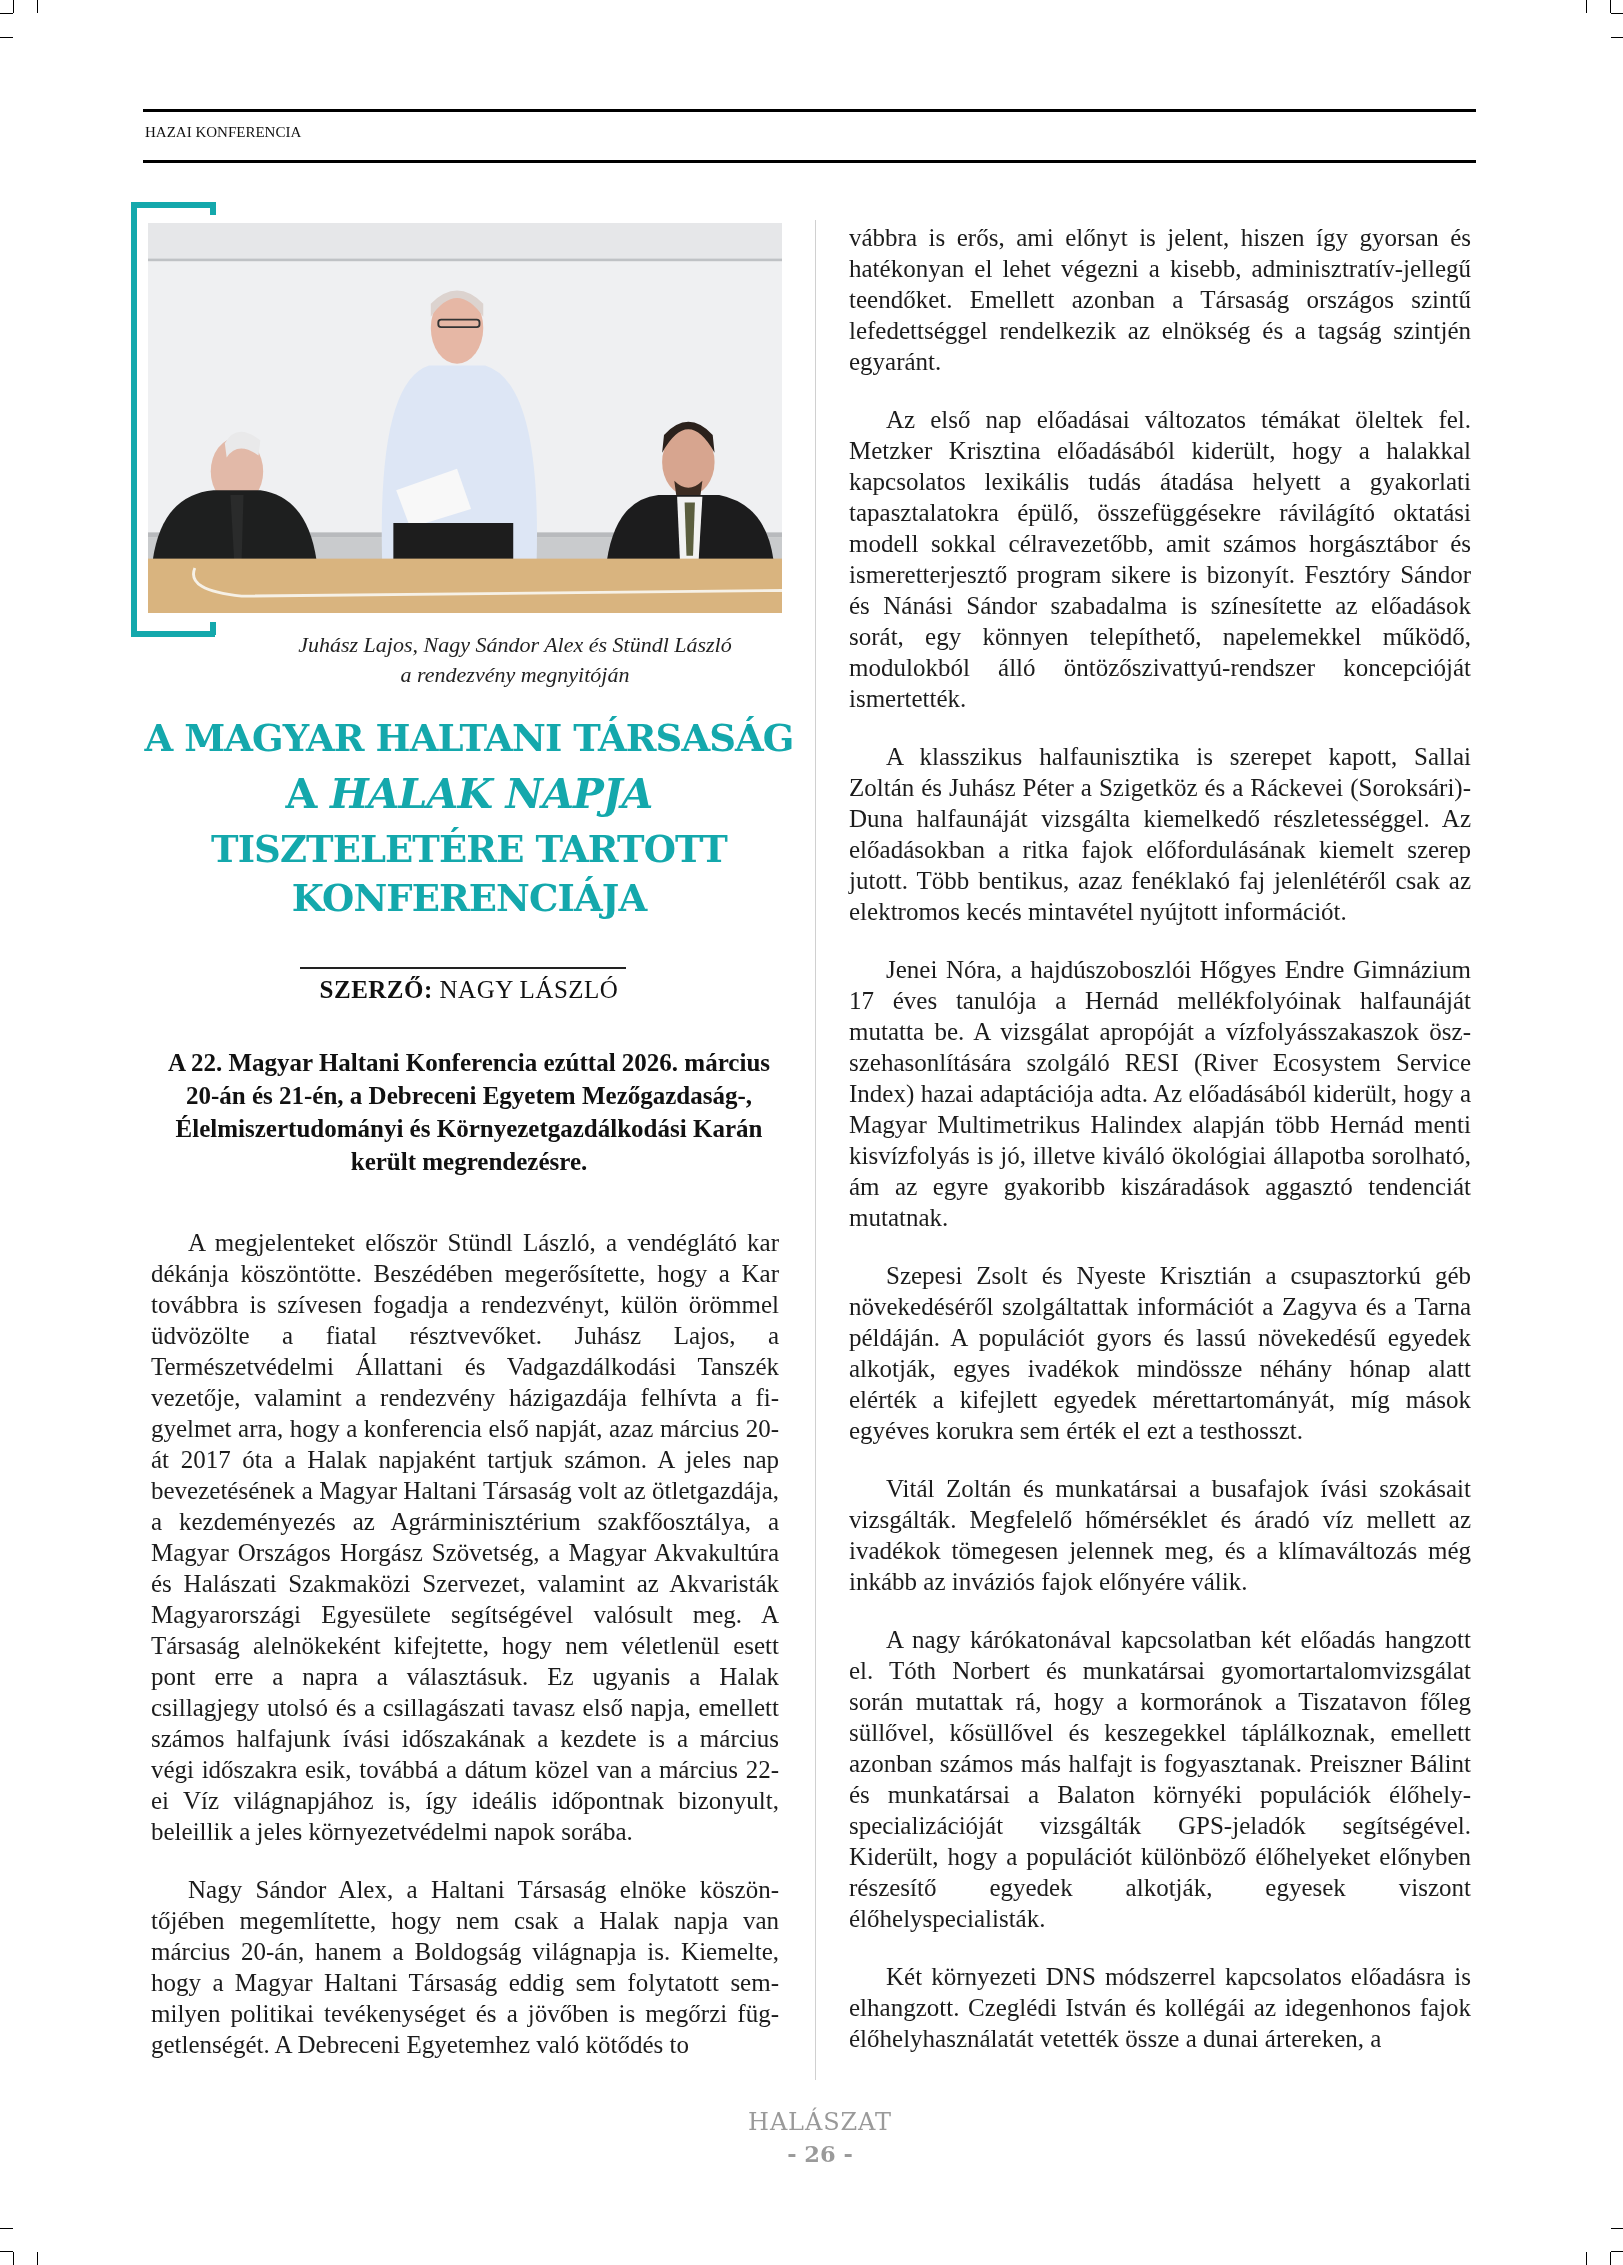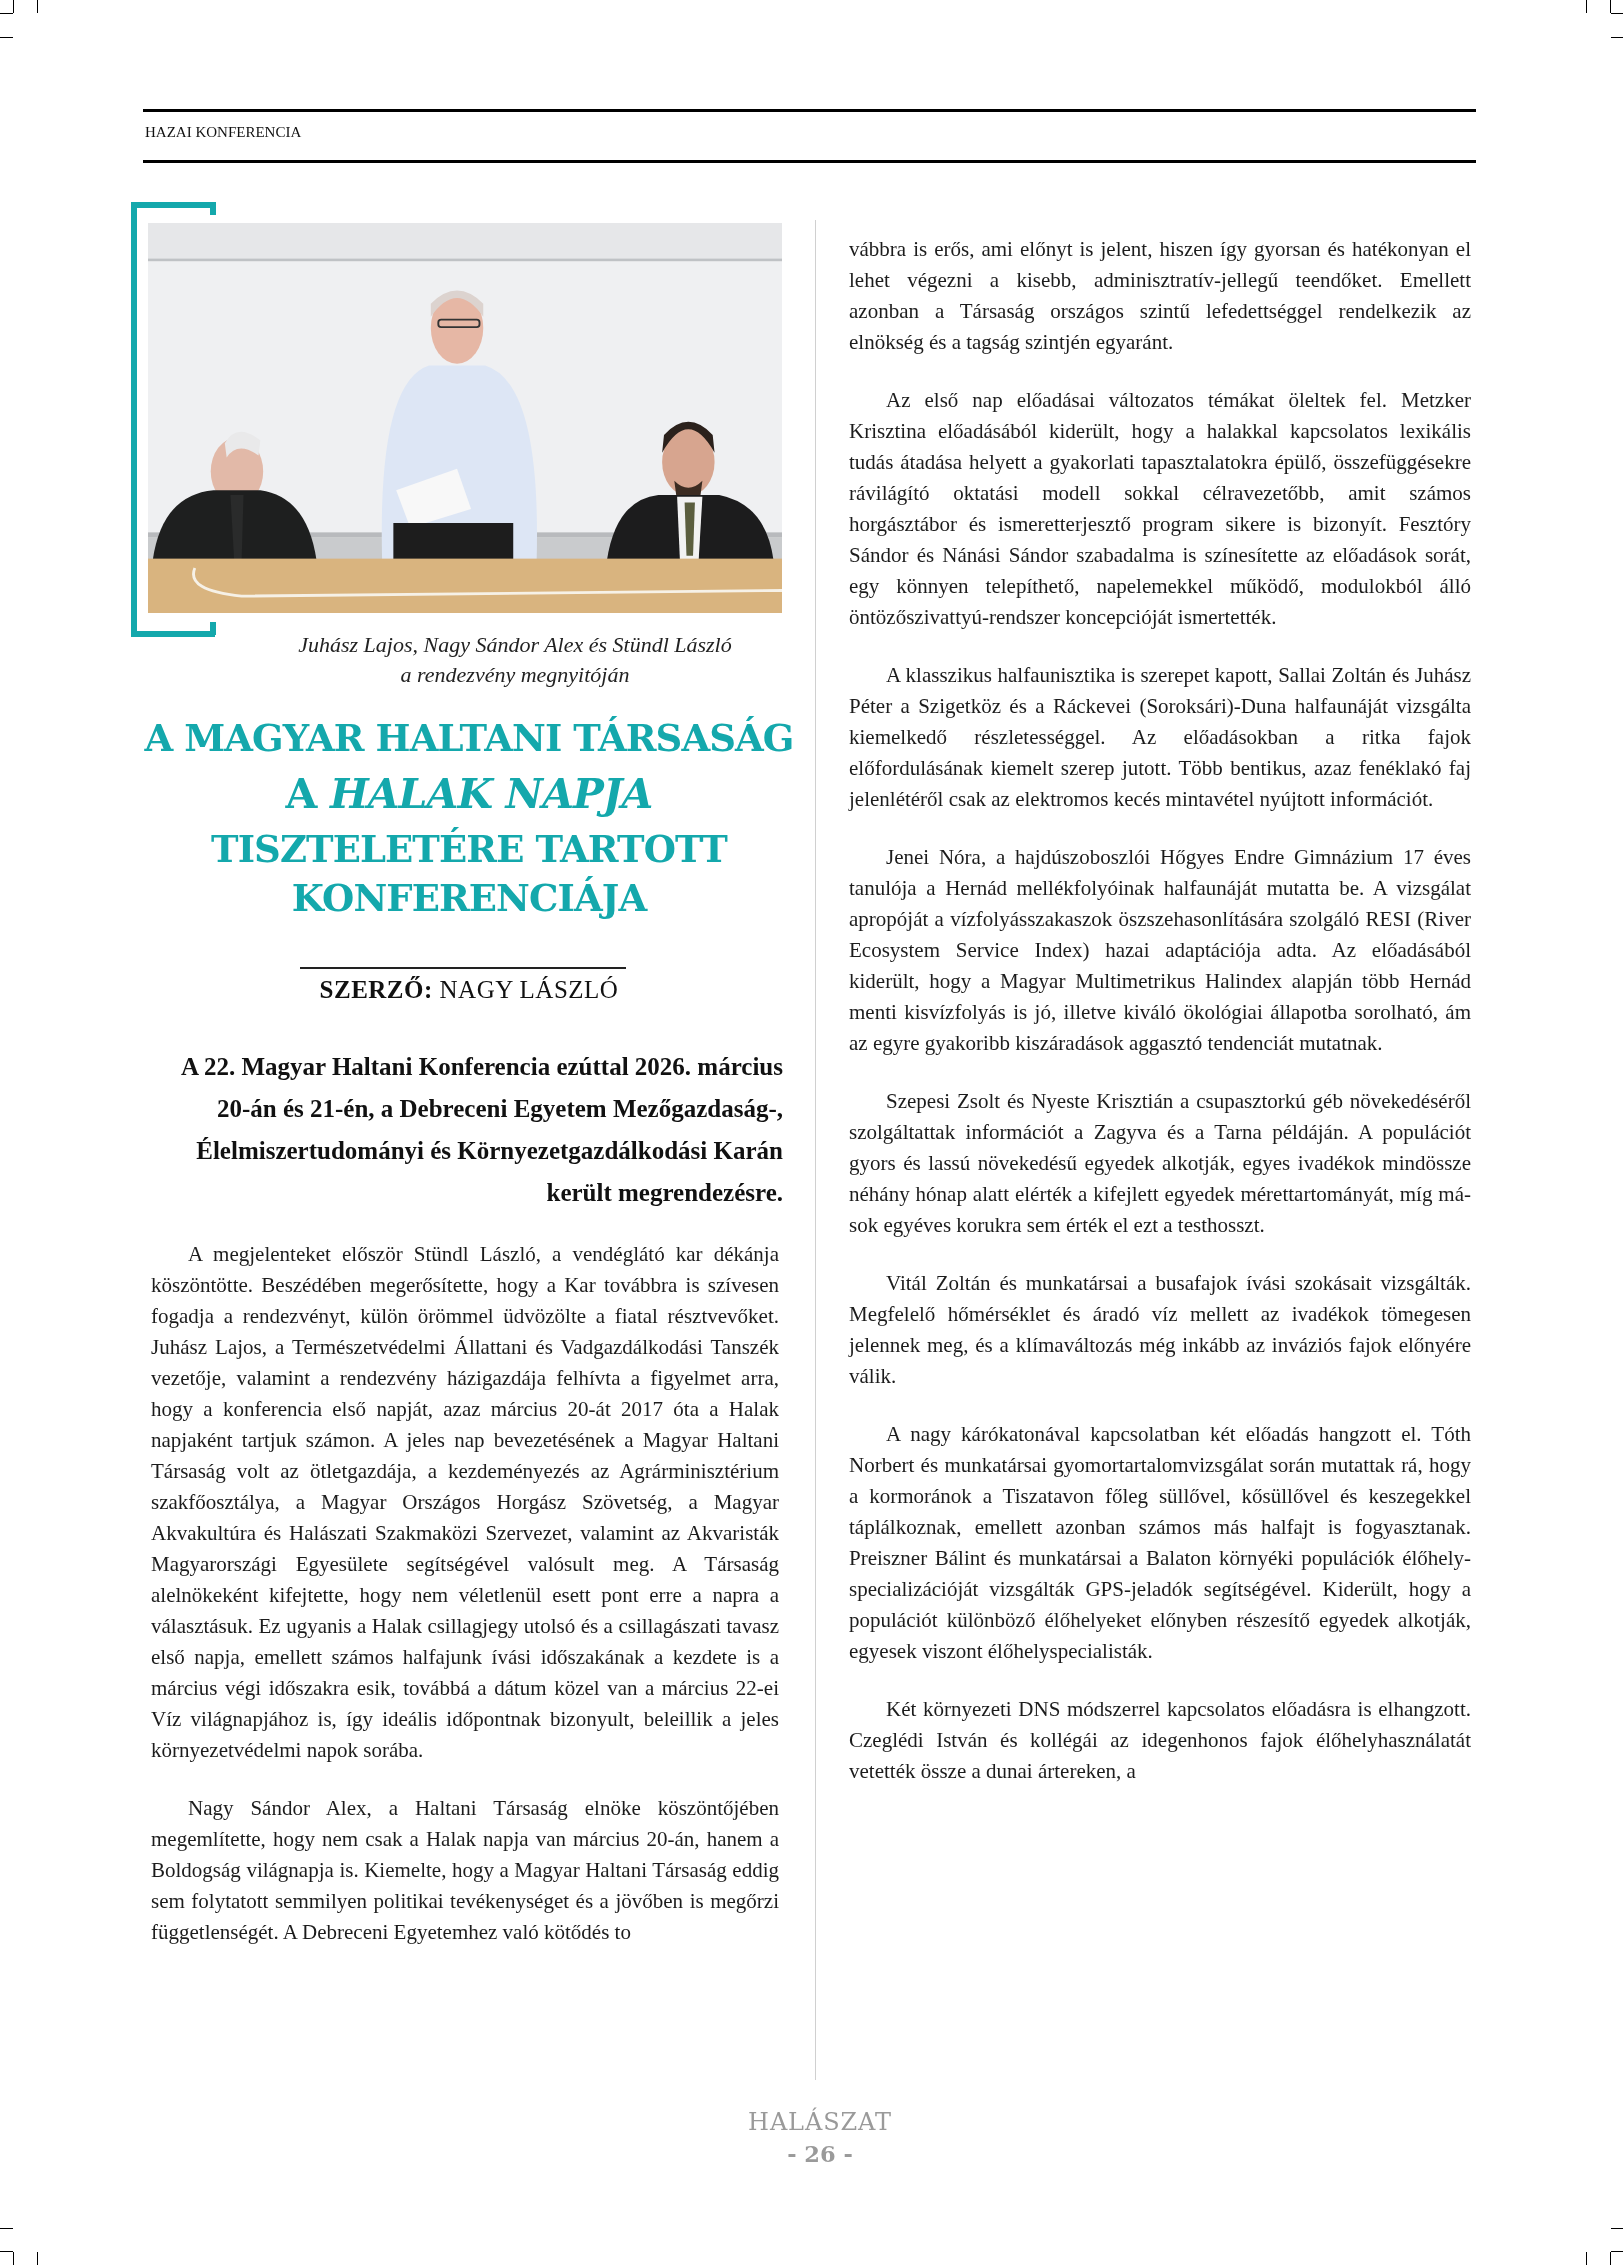--- a/index.html
+++ b/index.html
@@ -32,24 +32,24 @@
   .title .l1 { font-size: 37px; line-height: 49px; display: block; }
   .title .l2 { font-size: 41px; line-height: 62px; display: block; }
   .title .l2 i { font-style: italic; }
   .title .l3 { font-size: 37px; line-height: 49px; display: block; }
 
   .author-rule { position: absolute; left: 300px; top: 967px; width: 326px; height: 1.9px; background: #222; }
   .author { position: absolute; left: 141px; top: 976px; width: 656px; text-align: center;
             font-size: 25px; color: #111; letter-spacing: 0.5px; }
   .author b { font-weight: bold; }
 
-  .lead { position: absolute; left: 155px; top: 1046px; width: 628px; text-align: right;
-          font-size: 25px; line-height: 42px; font-weight: bold; color: #111; }
+  .lead { position: absolute; left: 155px; top: 1046px; width: 628px; text-align: center;
+          font-size: 25px; line-height: 33px; font-weight: bold; color: #111; }
 
-  .col { position: absolute; font-size: 21px; line-height: 31px; text-align: justify; color: #1c1c1c; margin-top: 12px; }
+  .col { position: absolute; font-size: 25px; line-height: 31px; text-align: justify; color: #1c1c1c; }
   .col p { margin: 0 0 27px 0; text-indent: 37px; hyphens: manual; }
   .col p.cont { text-indent: 0; }
   .col-left { left: 151px; top: 1227px; width: 628px; }
   .col-right { left: 849px; top: 222px; width: 622px; }
 
   .col-divider { position: absolute; left: 815px; top: 220px; width: 0.9px; height: 1860px; background: #d0d0d0; }
 
   .footer-mag { position: absolute; left: 656px; top: 2108px; width: 328px; text-align: center;
                 font-family: "DejaVu Serif", serif; font-weight: normal; font-size: 24px; color: #9a9a9a; letter-spacing: 0.9px; }
   .footer-page { position: absolute; left: 656px; top: 2141px; width: 328px; text-align: center;

